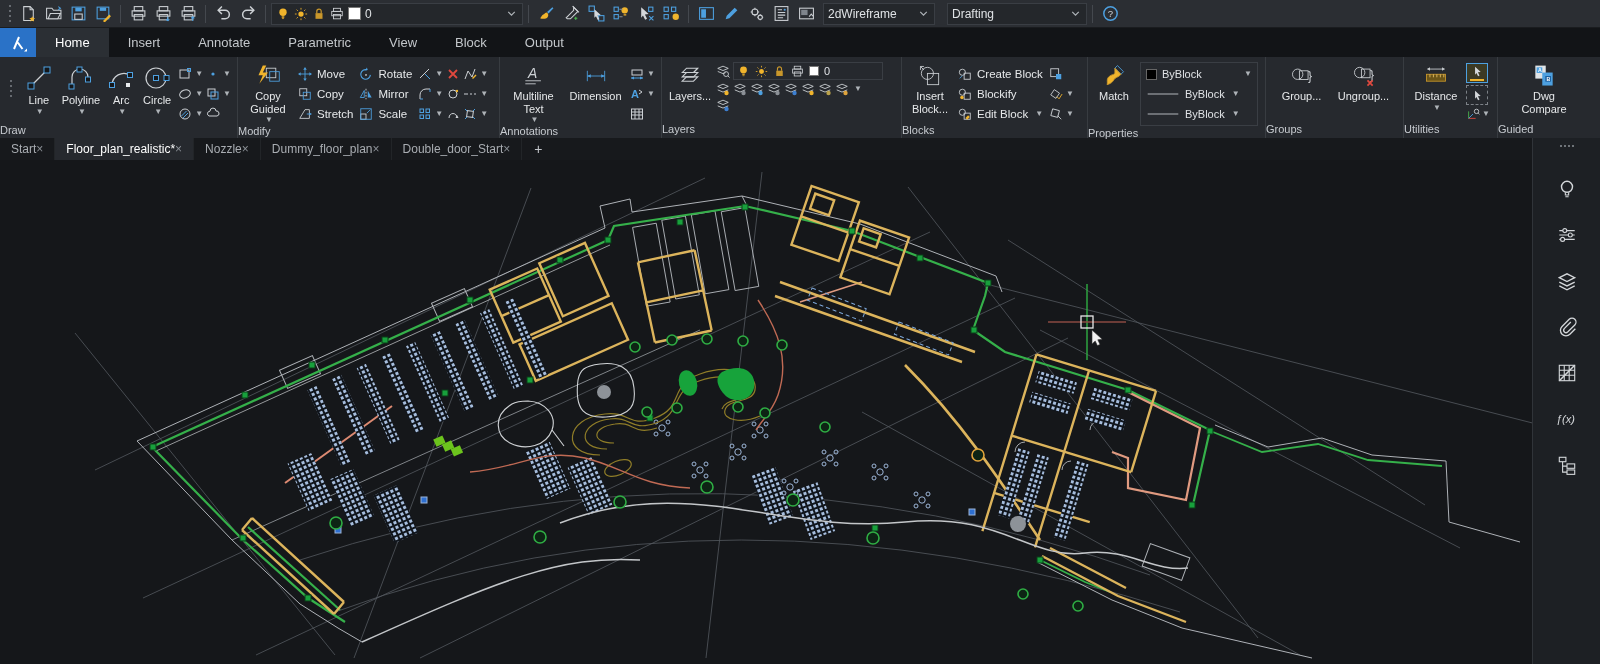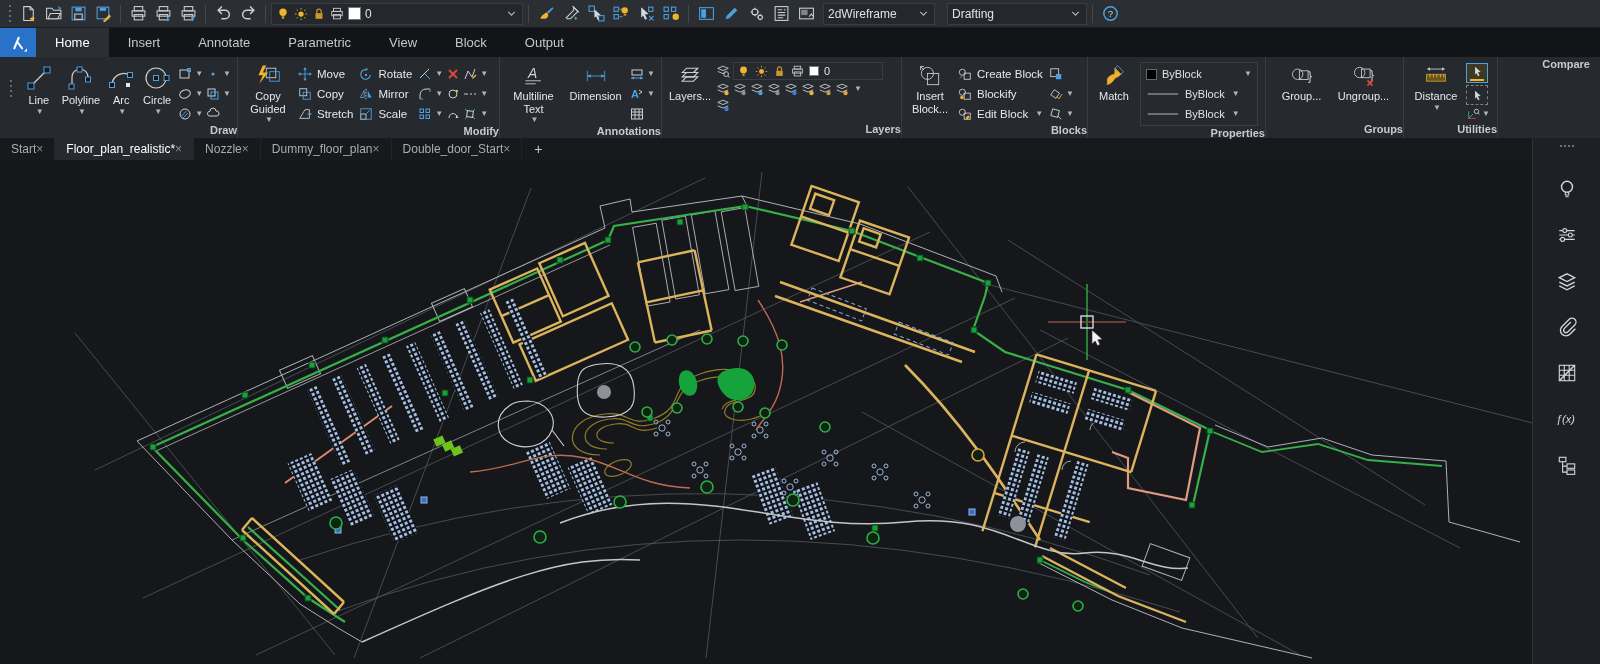--- a/index.html
+++ b/index.html
@@ -22,21 +22,21 @@
   .swatch-w{width:13px;height:13px;background:#fff;border:1px solid #777;flex:none}
   
   .tabrow{height:29px;background:#121417;display:flex;align-items:stretch}
   .applogo{width:36px;background:#2a72c7;display:flex;align-items:center;justify-content:center}
   .rtab{padding:0 19px;display:flex;align-items:center;font-size:13px;color:#c3c7cb}
   .rtab.active{background:#2b2f34;color:#fff}
   
   .ribbon{height:81px;background:#26292e;display:flex;align-items:stretch}
   .panel{border-right:1px solid #383c41;display:flex;flex-direction:column;flex:none}
   .pbody{flex:1;display:flex;align-items:flex-start;padding:5px 6px 0;gap:6px}
-  .plabel{height:16px;text-align:right;font-size:11px;font-weight:bold;color:#c7cbd0;line-height:14px}
+  .plabel{height:16px;text-align:left;font-size:11px;font-weight:normal;color:#c7cbd0;line-height:14px}
   .big{width:46px;display:flex;flex-direction:column;align-items:center;gap:1px;
     font-size:11px;color:#e6e8ea;text-align:center;line-height:1.15;padding-top:1px}
   .medcol{display:flex;flex-direction:column;gap:1px;padding-top:2px}
   .med{display:flex;align-items:center;gap:5px;font-size:11.5px;color:#e6e8ea;height:19px;white-space:nowrap}
   .sgrid{display:grid;grid-auto-flow:column;grid-template-rows:repeat(3,19px);gap:1px 3px;padding-top:2px}
   .scell{display:flex;align-items:center;gap:1px}
   .pcombo{height:18px;border:1px solid #3a3e44;background:#26292e;display:flex;align-items:center;
     font-size:11px;color:#dfe2e5;padding:0 3px;gap:5px}
   .lineSample{width:34px;height:10px}
   .blkswatch{width:11px;height:11px;background:#000;border:1px solid #666;flex:none}
@@ -1016,21 +1016,36 @@
               </svg>
             </span>
             <span class="caret">▼</span>
         </div>
       </div>
     </div>
     <div class="plabel">Utilities</div>
   </div>
 
   <div class="panel" style="width:92px;border-right:none">
-    <div class="plabel">Compare</div>
+    <div class="pbody" style="justify-content:center">
+      <div class="big" style="width:58px">
+        <span class="ic i26">
+            <svg viewBox="0 0 30 30">
+              <rect x="5" y="3" width="12" height="15" fill="#dfe3e6"></rect>
+              <rect x="6.5" y="5" width="6.5" height="6.5" fill="#4da0e0"></rect>
+              <text x="8" y="10.5" font-size="6" fill="#fff" font-weight="bold">A</text>
+              <rect x="13" y="11" width="12" height="15" fill="#4da0e0"></rect>
+              <rect x="16.5" y="15" width="6.5" height="6.5" fill="#1b5e9e"></rect>
+              <text x="18" y="20.5" font-size="6" fill="#fff" font-weight="bold">B</text>
+            </svg>
+          </span>
+        <span>Dwg Compare</span>
+      </div>
+    </div>
+    <div class="plabel">Guided</div>
   </div>
   <div style="flex:1"></div>
 </div>
 
 <div class="docbar">
   <div class="dtab">
     <span>Start</span>
       <span class="dclose">×</span>
   </div>
   <div class="dtab active">

